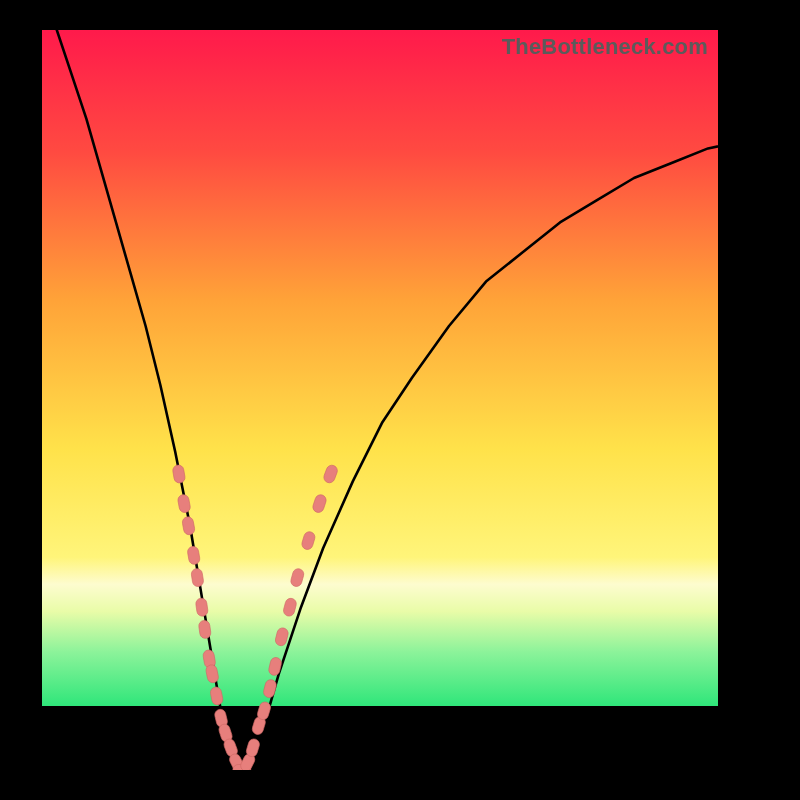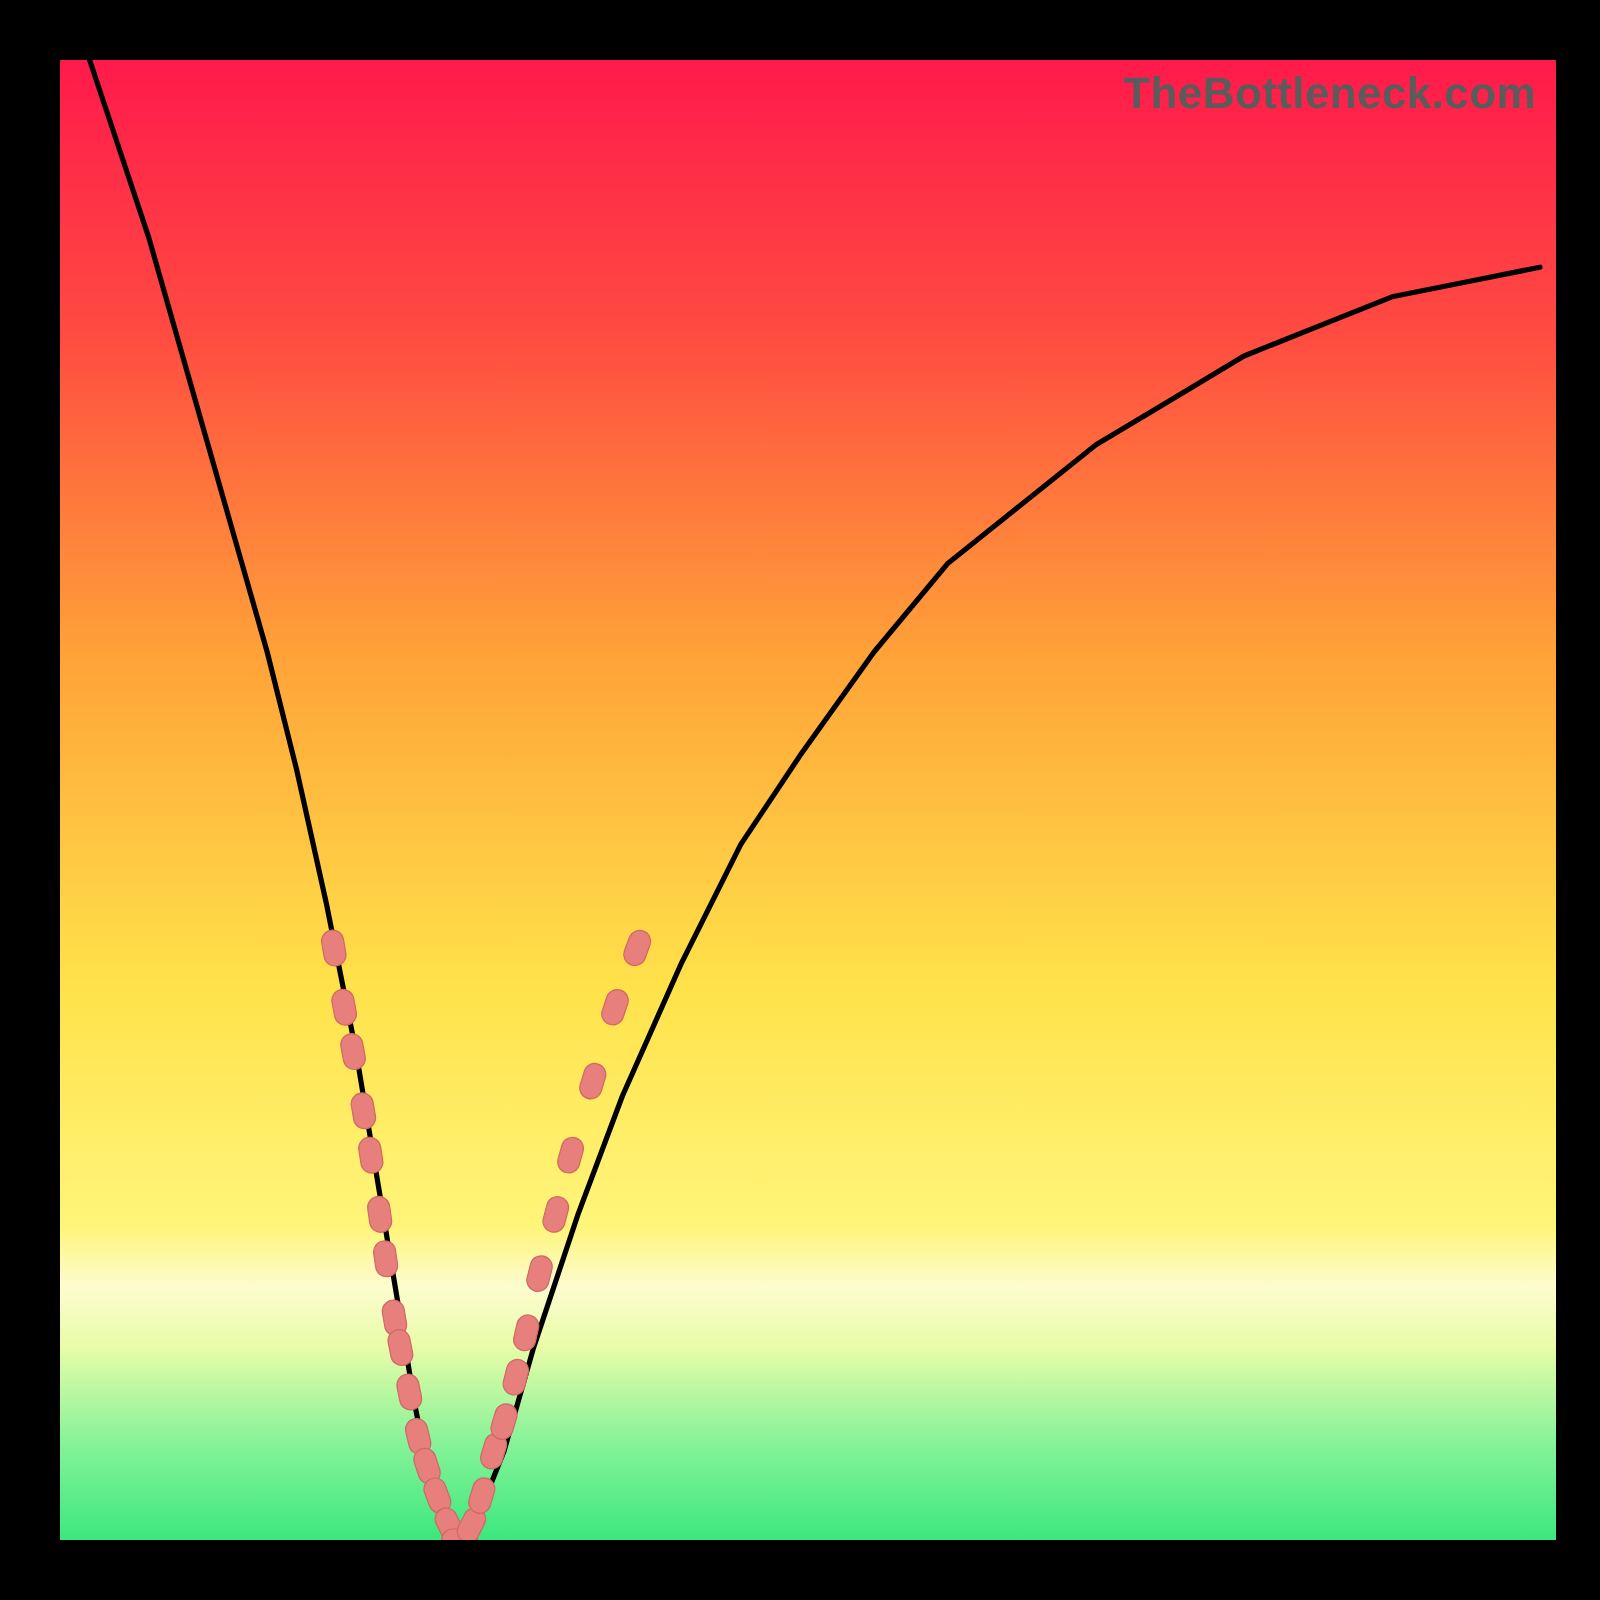--- a/index.html
+++ b/index.html
@@ -12,23 +12,23 @@
     font-family: Arial, Helvetica, sans-serif;
   }
   .frame {
     position: absolute;
     left: 0; top: 0;
     width: 800px; height: 800px;
     background: #000;
   }
   .plot {
     position: absolute;
-    left: 30px;
+    left: 42px;
     top: 30px;
-    width: 748px;
+    width: 676px;
     height: 740px;
     overflow: hidden;
   }
   .gradient {
     position: absolute;
     left: 0; top: 0; right: 0; bottom: 0;
   }
   .watermark {
     position: absolute;
     top: 4px;

